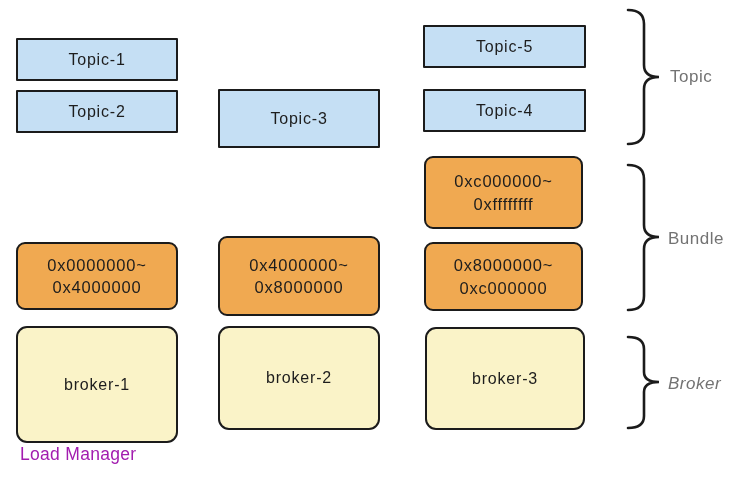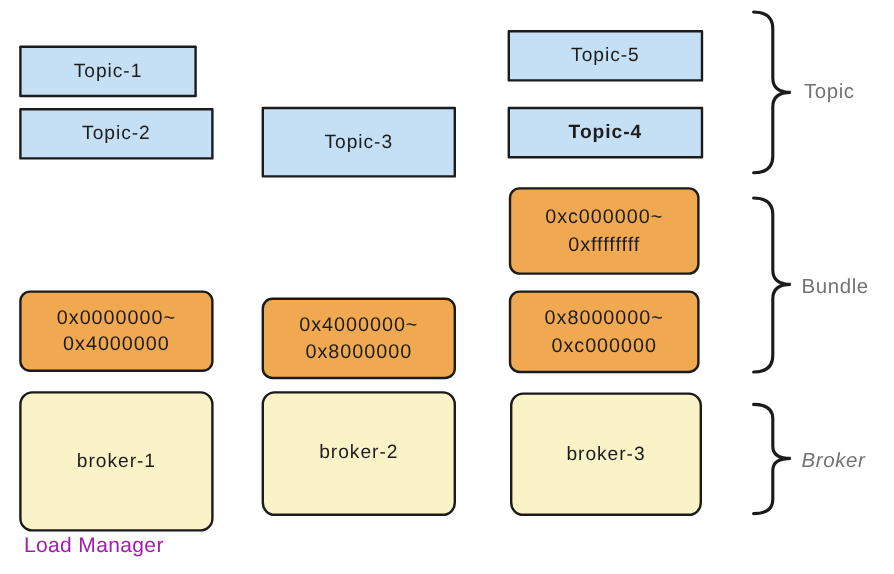--- a/index.html
+++ b/index.html
@@ -59,49 +59,49 @@
     font-size: 17.5px;
     letter-spacing: 0.3px;
     color: #a21caf;
   }
 </style>
 </head>
 <body>
 
 <div class="stage">
 
-  <div class="box topic-box" style="left:16px; top:38px; width:148px; height:43px;">
+  <div class="box topic-box" style="left:16px; top:38px; width:162px; height:43px;">
     <span class="lbl">Topic-1</span>
   </div>
   <div class="box topic-box" style="left:16px; top:90px; width:162px; height:43px;">
     <span class="lbl">Topic-2</span>
   </div>
   <div class="box bundle-box" style="left:16px; top:242px; width:162px; height:68px;justify-content:center;">
     <span class="lbl">0x0000000~
 0x4000000</span>
   </div>
   <div class="box broker-box" style="left:16px; top:326px; width:162px; height:117px;">
     <span class="lbl">broker-1</span>
   </div>
 
   <div class="box topic-box" style="left:218px; top:89px; width:162px; height:59px;">
     <span class="lbl">Topic-3</span>
   </div>
-  <div class="box bundle-box" style="left:218px; top:248px; width:162px; height:68px;">
+  <div class="box bundle-box" style="left:218px; top:236px; width:162px; height:80px;">
     <span class="lbl">0x4000000~
 0x8000000</span>
   </div>
   <div class="box broker-box" style="left:218px; top:326px; width:162px; height:104px;">
     <span class="lbl">broker-2</span>
   </div>
 
   <div class="box topic-box" style="left:423px; top:25px; width:163px; height:43px;">
     <span class="lbl">Topic-5</span>
   </div>
-  <div class="box topic-box" style="left:423px; top:89px; width:163px; height:43px;font-weight:bold;">
+  <div class="box topic-box" style="left:423px; top:89px; width:163px; height:43px;">
     <span class="lbl">Topic-4</span>
   </div>
   <div class="box bundle-box" style="left:424px; top:156px; width:159px; height:73px;">
     <span class="lbl">0xc000000~
 0xffffffff</span>
   </div>
   <div class="box bundle-box" style="left:424px; top:242px; width:159px; height:69px;">
     <span class="lbl">0x8000000~
 0xc000000</span>
   </div>

